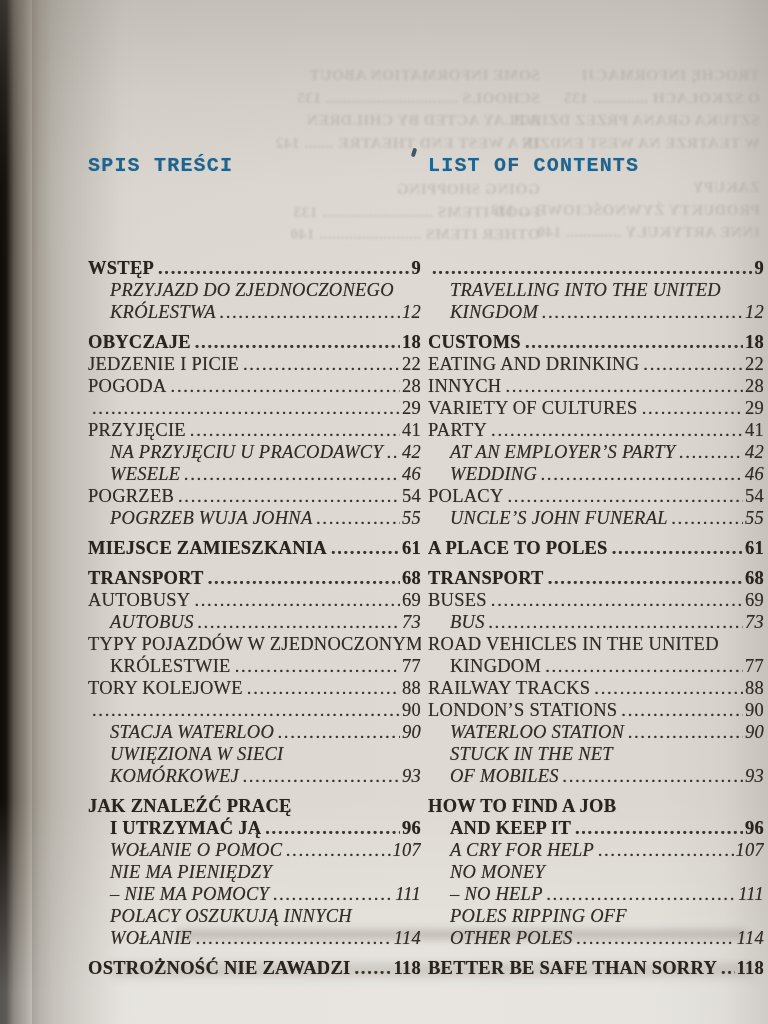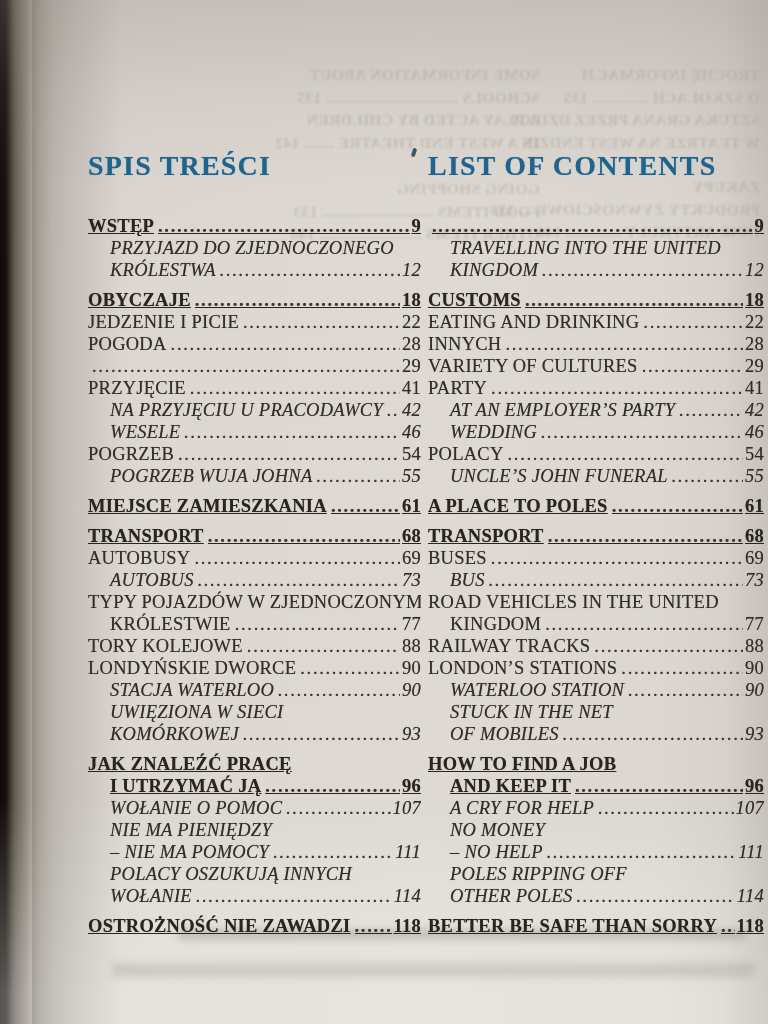--- a/index.html
+++ b/index.html
@@ -13,33 +13,33 @@
       linear-gradient(90deg,#0f0c09 0px,#16110d 6px,#3b352d 10px,#5e574e 14px,#746d63 19px,#898278 25px,#a29c92 31px,#beb9b0 40px,#cecac2 52px,#d5d1ca 70px,#d9d5ce 100px,#dcd8d1 140px,#dedad3 420px,#dbd7d0 768px);
   }
   
   .gutter{position:absolute;left:32px;top:0;width:90px;height:1024px;pointer-events:none;
     background:linear-gradient(90deg,rgba(95,88,78,0.25),rgba(95,88,78,0.0));}
   
   .content{position:absolute;left:88px;top:150px;width:676px;display:flex;gap:7px;z-index:3;}
   .col{width:333px;}
   .col.right{width:336px;}
   .heading{
-    font-family:Liberation Serif, serif;font-weight:700;font-size:28px;line-height:32px;
-    letter-spacing:1.2px;color:#1e648f;margin:0 0 33px 0;
+    font-family:Liberation Mono, monospace;font-weight:700;font-size:20px;line-height:32px;
+    letter-spacing:1.2px;color:#1e648f;margin:0 0 75px 0;
     text-shadow:0 0 1px rgba(30,100,143,0.45);
   }
   .entry{margin:0;}
   .entry.gap{margin-top:8px;}
   .line{
     display:flex;align-items:baseline;white-space:nowrap;overflow:hidden;
     font-size:18.5px;line-height:22px;letter-spacing:0.25px;color:#332d27;
     text-shadow:0 0 0.7px rgba(51,45,39,0.55);
   }
   .line.ind{padding-left:22px;}
-  .entry.section .line{font-weight:700;color:#2a241f;text-decoration:underline;}
+  .entry.section .line{font-weight:700;color:#2a241f;}
   .entry.sub .line{font-style:italic;}
   .t{flex:0 0 auto;}
   .dots{flex:1 1 0;min-width:6px;overflow:hidden;margin:0 1px 0 4px;color:#3a342d;}
   .dots::after{content:"....................................................................................................";letter-spacing:1.7px;}
   .pg{flex:0 0 auto;margin-left:1px;}
   
   .ghost{position:absolute;z-index:1;transform:scaleX(-1);filter:blur(1.1px);opacity:0.42;
     color:#a59f95;font-weight:600;font-size:15.5px;line-height:22.5px;letter-spacing:0.4px;
     font-family:"Liberation Serif",serif;}
   .ghost .gline{white-space:nowrap;}
@@ -209,21 +209,20 @@
           </div>
           <div class="entry item">
             <div class="line">
               <span class="t">TORY KOLEJOWE</span>
               <span class="dots"></span>
               <span class="pg">88</span>
             </div>
           </div>
           <div class="entry item">
             <div class="line">
-              <span class="t">LONDYŃSKIE DWORCE</span>
               <span class="dots"></span>
               <span class="pg">90</span>
             </div>
           </div>
           <div class="entry sub">
             <div class="line ind">
               <span class="t">STACJA WATERLOO</span>
               <span class="dots"></span>
               <span class="pg">90</span>
             </div>

